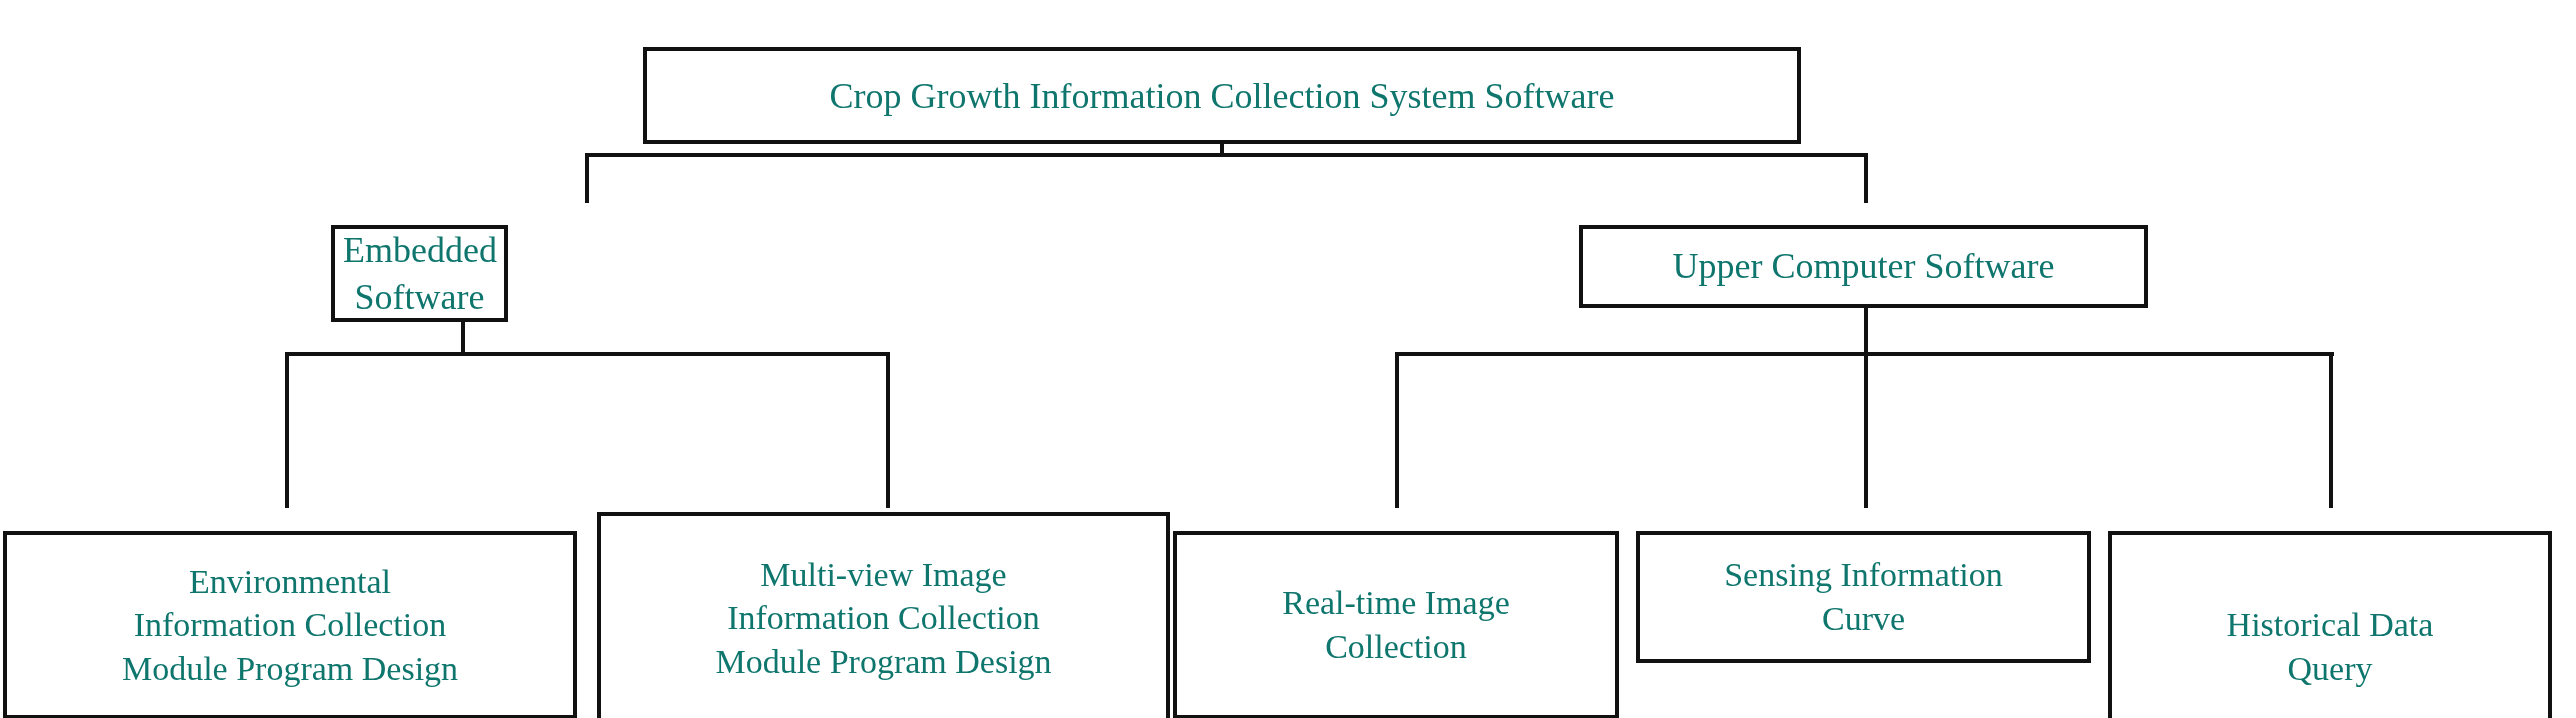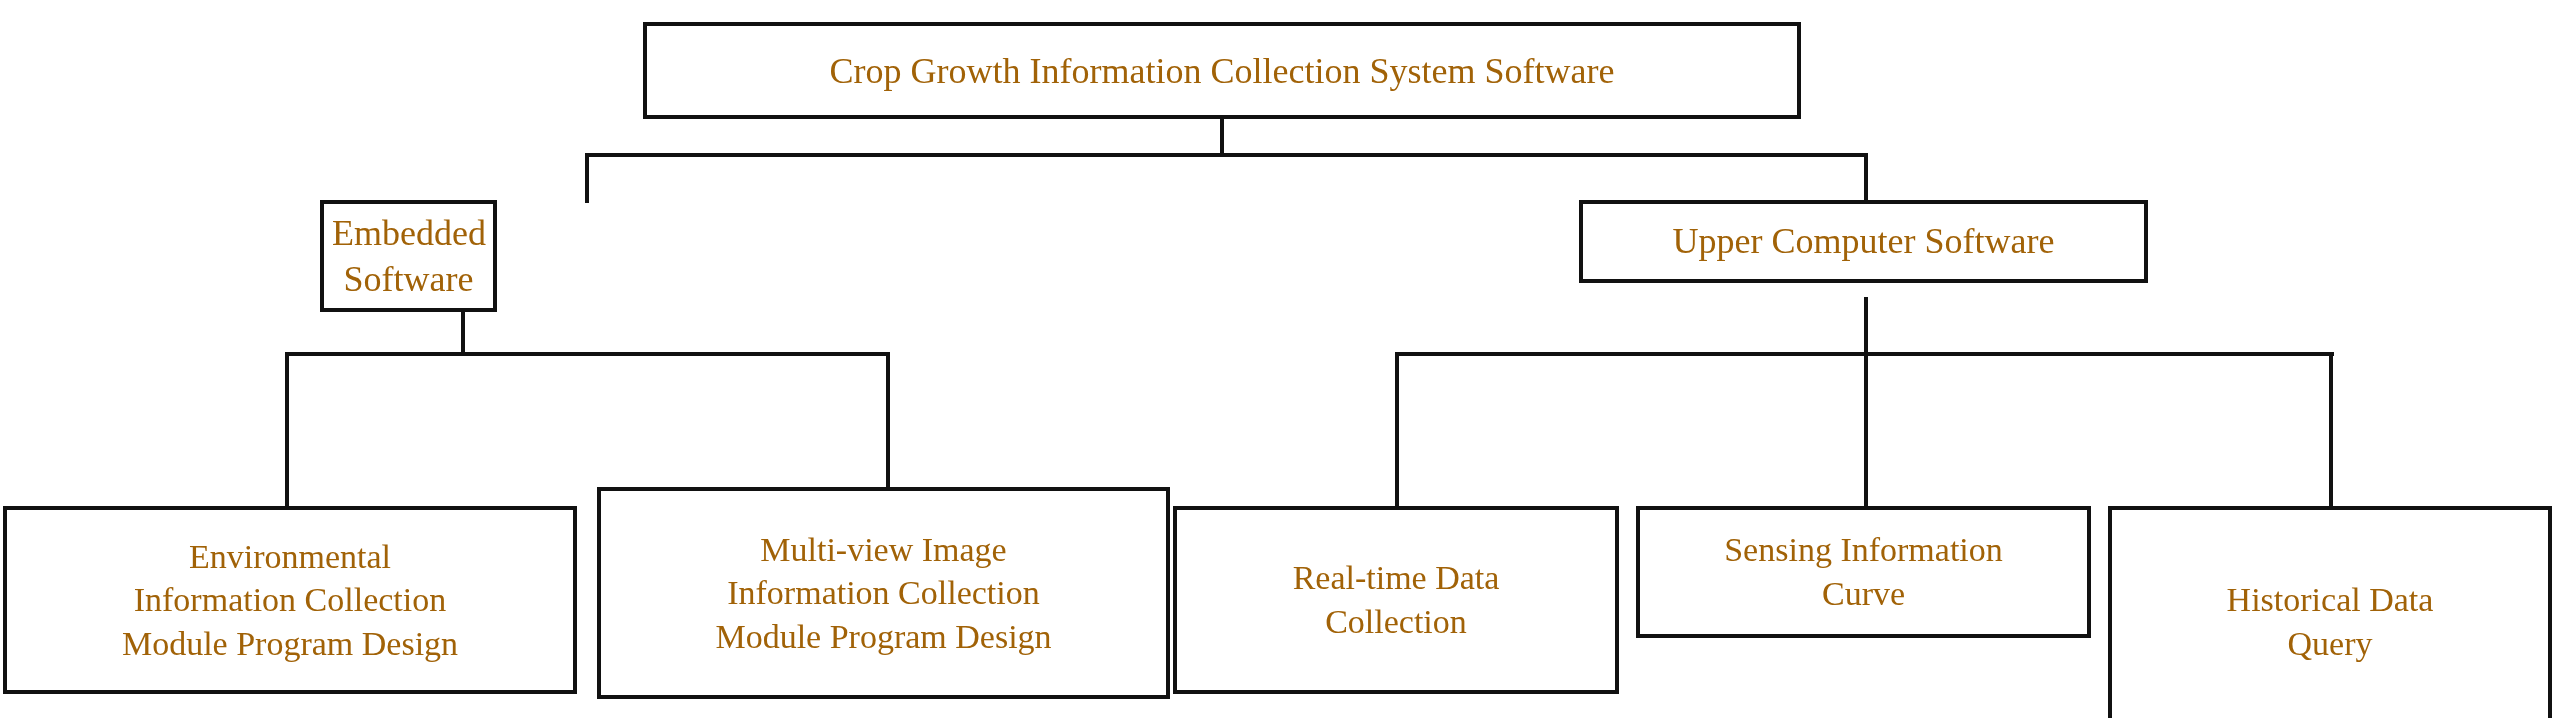--- a/index.html
+++ b/index.html
@@ -17,23 +17,24 @@
   }
   .node {
     position: absolute;
     box-sizing: border-box;
     background: #ffffff;
     border: 4px solid #111111;
     display: flex;
     align-items: center;
     justify-content: center;
     text-align: center;
-    color: #a16207;
+    color: #0f766e;
     line-height: 1.28;
     z-index: 2;
+    margin-top: 25px;
   }
   .node .label {
     display: block;
     width: 100%;
     padding: 0 8px;
     box-sizing: border-box;
     white-space: pre-line;
   }
   .lvl1 { font-size: 36px; }
   .lvl2 { font-size: 36px; }
@@ -65,42 +66,42 @@
   <div class="edge v" style="left:1864px; top:297px; height:58px;"></div>
   <div class="edge h" style="left:1395px; top:352px; width:939px;"></div>
   <div class="edge v" style="left:1395px; top:352px; height:156px;"></div>
   <div class="edge v" style="left:1864px; top:352px; height:156px;"></div>
   <div class="edge v" style="left:2329px; top:352px; height:156px;"></div>
 
   <div class="node lvl1" style="left:643px; top:22.4px; width:1158px; height:97px;">
     <span class="label">Crop Growth Information Collection System Software</span>
   </div>
 
-  <div class="node lvl2" style="left:320px; top:200px; width:177px; height:112px;">
+  <div class="node lvl2" style="left:331px; top:200px; width:177px; height:97px;">
     <span class="label">Embedded Software</span>
   </div>
 
   <div class="node lvl2" style="left:1579px; top:200px; width:569px; height:83px;">
     <span class="label">Upper Computer Software</span>
   </div>
 
   <div class="node lvl3" style="left:3px; top:506px; width:574px; height:188px;">
     <span class="label">Environmental
 Information Collection
 Module Program Design</span>
   </div>
 
   <div class="node lvl3" style="left:597px; top:487px; width:573px; height:212px;">
     <span class="label">Multi-view Image
 Information Collection
 Module Program Design</span>
   </div>
 
   <div class="node lvl3" style="left:1173px; top:506px; width:446px; height:188px;">
-    <span class="label">Real-time Data
+    <span class="label">Real-time Image
 Collection</span>
   </div>
 
   <div class="node lvl3" style="left:1636px; top:506px; width:455px; height:132px;">
     <span class="label">Sensing Information
 Curve</span>
   </div>
 
   <div class="node lvl3" style="left:2108px; top:506px; width:444px; height:231px;">
     <span class="label">Historical Data

